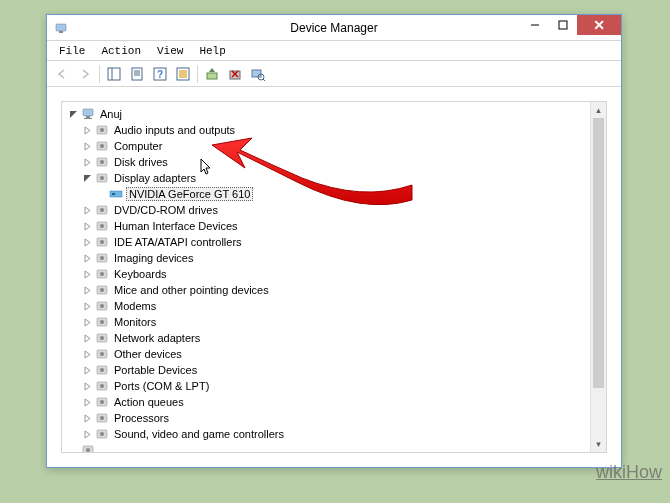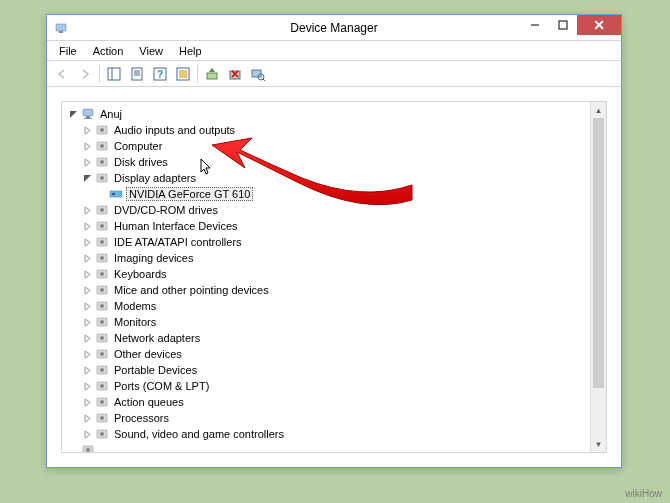--- a/index.html
+++ b/index.html
@@ -74,20 +74,21 @@
   .menubar {
     height: 20px;
     display: flex;
     align-items: center;
     border-bottom: 1px solid #d5d5d5;
     padding-left: 4px;
   }
   .menu-item {
     padding: 16px 8px;
     cursor: pointer;
+    font-family: Liberation Mono, monospace;
   }
   .toolbar {
     height: 26px;
     display: flex;
     align-items: center;
     border-bottom: 1px solid #d5d5d5;
     padding-left: 4px;
     gap: 1px;
   }
   .tool-btn {
@@ -177,24 +178,25 @@
   .cursor-annotation {
     position: absolute;
     top: 158px;
     left: 200px;
     pointer-events: none;
     z-index: 11;
   }
   .watermark {
     position: absolute;
     right: 8px;
-    bottom: 4px;
+    bottom: 20px;
     color: rgba(80,80,80,0.6);
-    font-size: 10px;
+    font-size: 18px;
     font-family: Arial, sans-serif;
+    text-decoration: underline;
   }
 </style>
 </head>
 <body>
 
 <div class="window">
 
   <div class="titlebar">
     <span class="titlebar-icon">
       <svg width="14" height="14" viewBox="0 0 14 14">

